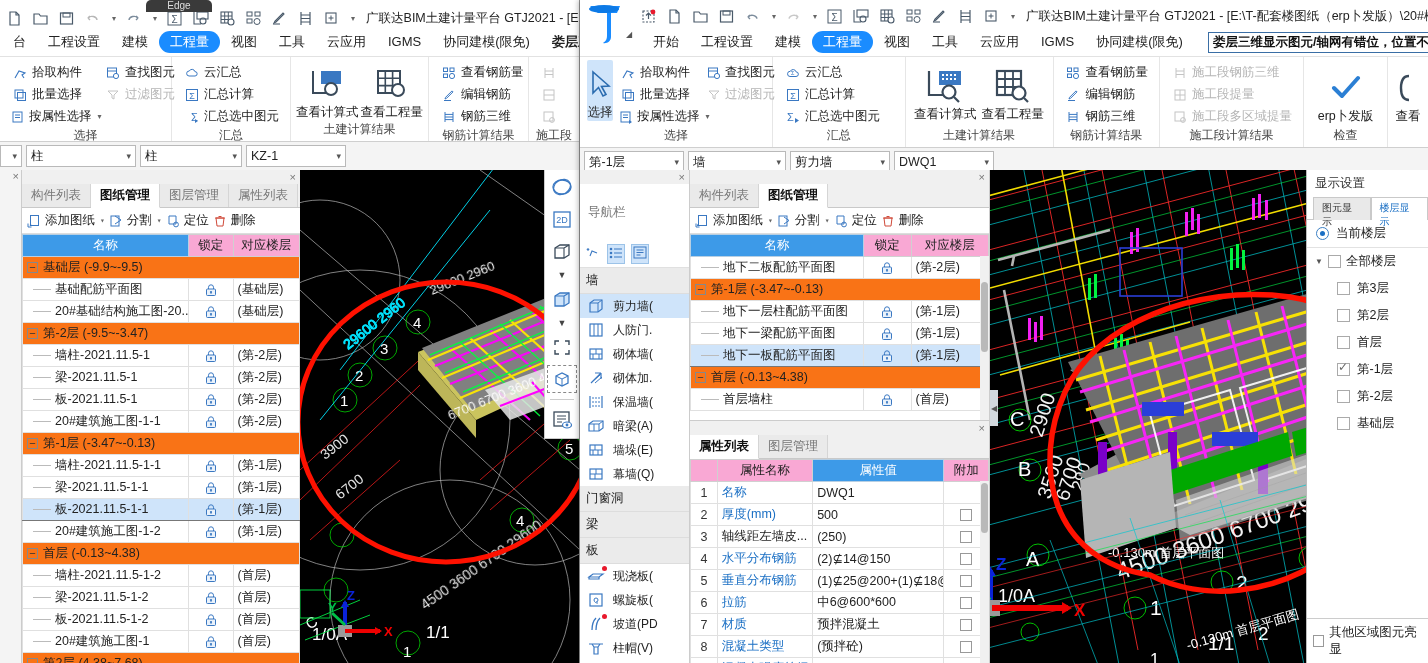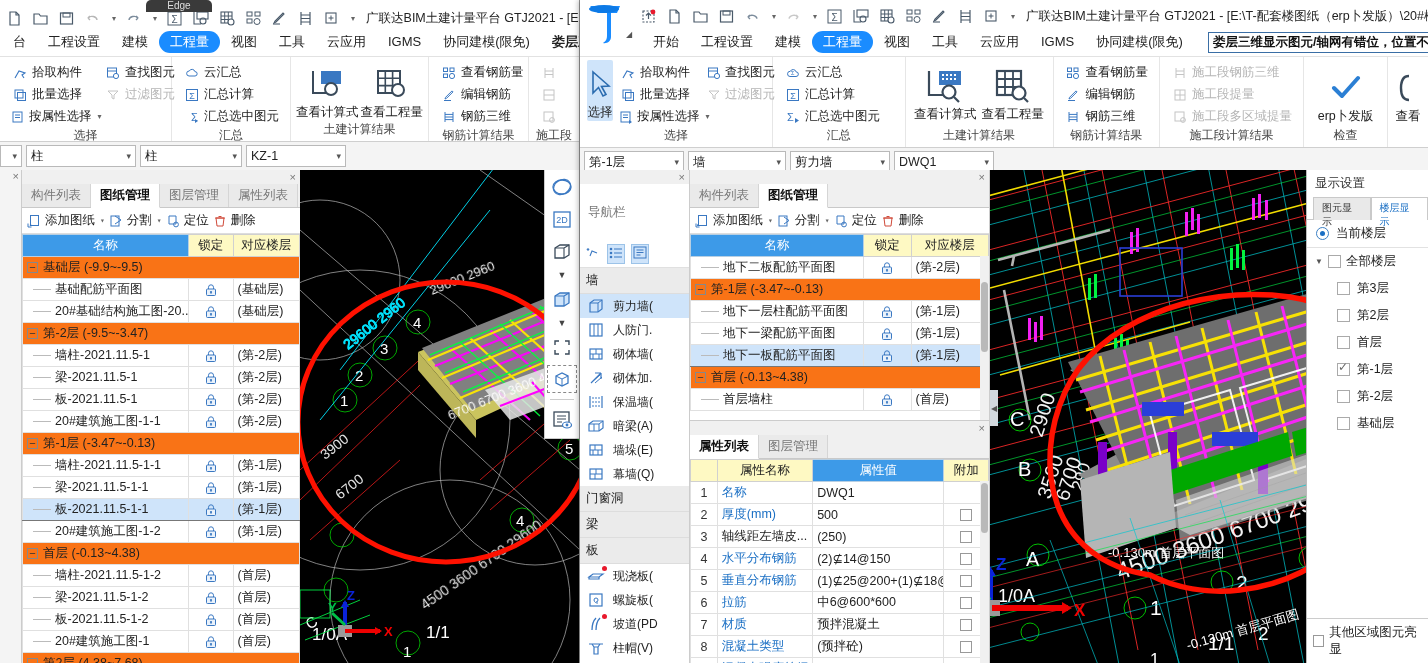--- a/index.html
+++ b/index.html
@@ -54,21 +54,21 @@
   .tab { padding: 3px 9px; font-size: 12.5px; color: #777; display: flex; align-items: center; background: #eaeaea; border-right: 1px solid #d5d5d5; white-space: nowrap; }
   .tab.active { background: #fff; color: #111; font-weight: bold; border-bottom: 1px solid #fff; margin-bottom: -1px; }
   .ptoolbar { display: flex; align-items: center; gap: 3px; padding: 3px 4px; background: #fff; border-bottom: 1px solid #ddd; height: 26px; font-family: Liberation Mono, monospace; }
   .ptool { display: flex; align-items: center; gap: 3px; font-size: 12.5px; white-space: nowrap; color: #1a1a1a; }
   .ptool .ic { width: 16px; height: 16px; display:flex; align-items:center; justify-content:center; }
 
   
   .tblwrap { flex: 1; overflow: hidden; position: relative; }
   table.grid { width: 100%; border-collapse: collapse; font-size: 12.5px; table-layout: fixed; }
   table.grid th { background: #3d9ae8; color: #fff; font-weight: normal; height: 22px; border: 1px solid #b7cfe3; padding: 0 4px; }
-  table.grid th.plain { background: #fef9c3; color: #222; border: 1px solid #d0d0d0; }
+  table.grid th.plain { background: #f9a8d4; color: #222; border: 1px solid #d0d0d0; }
   table.grid td { height: 22px; border: 1px solid #e0e0e0; padding: 0 4px; white-space: nowrap; overflow: hidden; }
   tr.grp td { background: #f97316; }
   tr.sel td { background: #cfe4fa; border-top: 1px solid #777; border-bottom: 1px solid #777; }
   .expander { display: inline-block; width: 11px; height: 11px; border: 1px solid #888; text-align: center; line-height: 9px; font-size: 11px; margin-right: 5px; color: #333; vertical-align: middle; }
   .branch { display:inline-block; width: 18px; border-top: 1px solid #bbb; vertical-align: middle; margin-right: 4px; margin-left: 6px; }
   .lockico { display: block; margin: 0 auto; }
   .chk { width: 12px; height: 12px; border: 1px solid #999; background: #fff; display: inline-block; vertical-align: middle; }
   .chk.on { position: relative; }
   .chk.on::after { content: "✓"; position: absolute; left: 0px; top: -4px; font-size: 12px; color: #666; }
 

